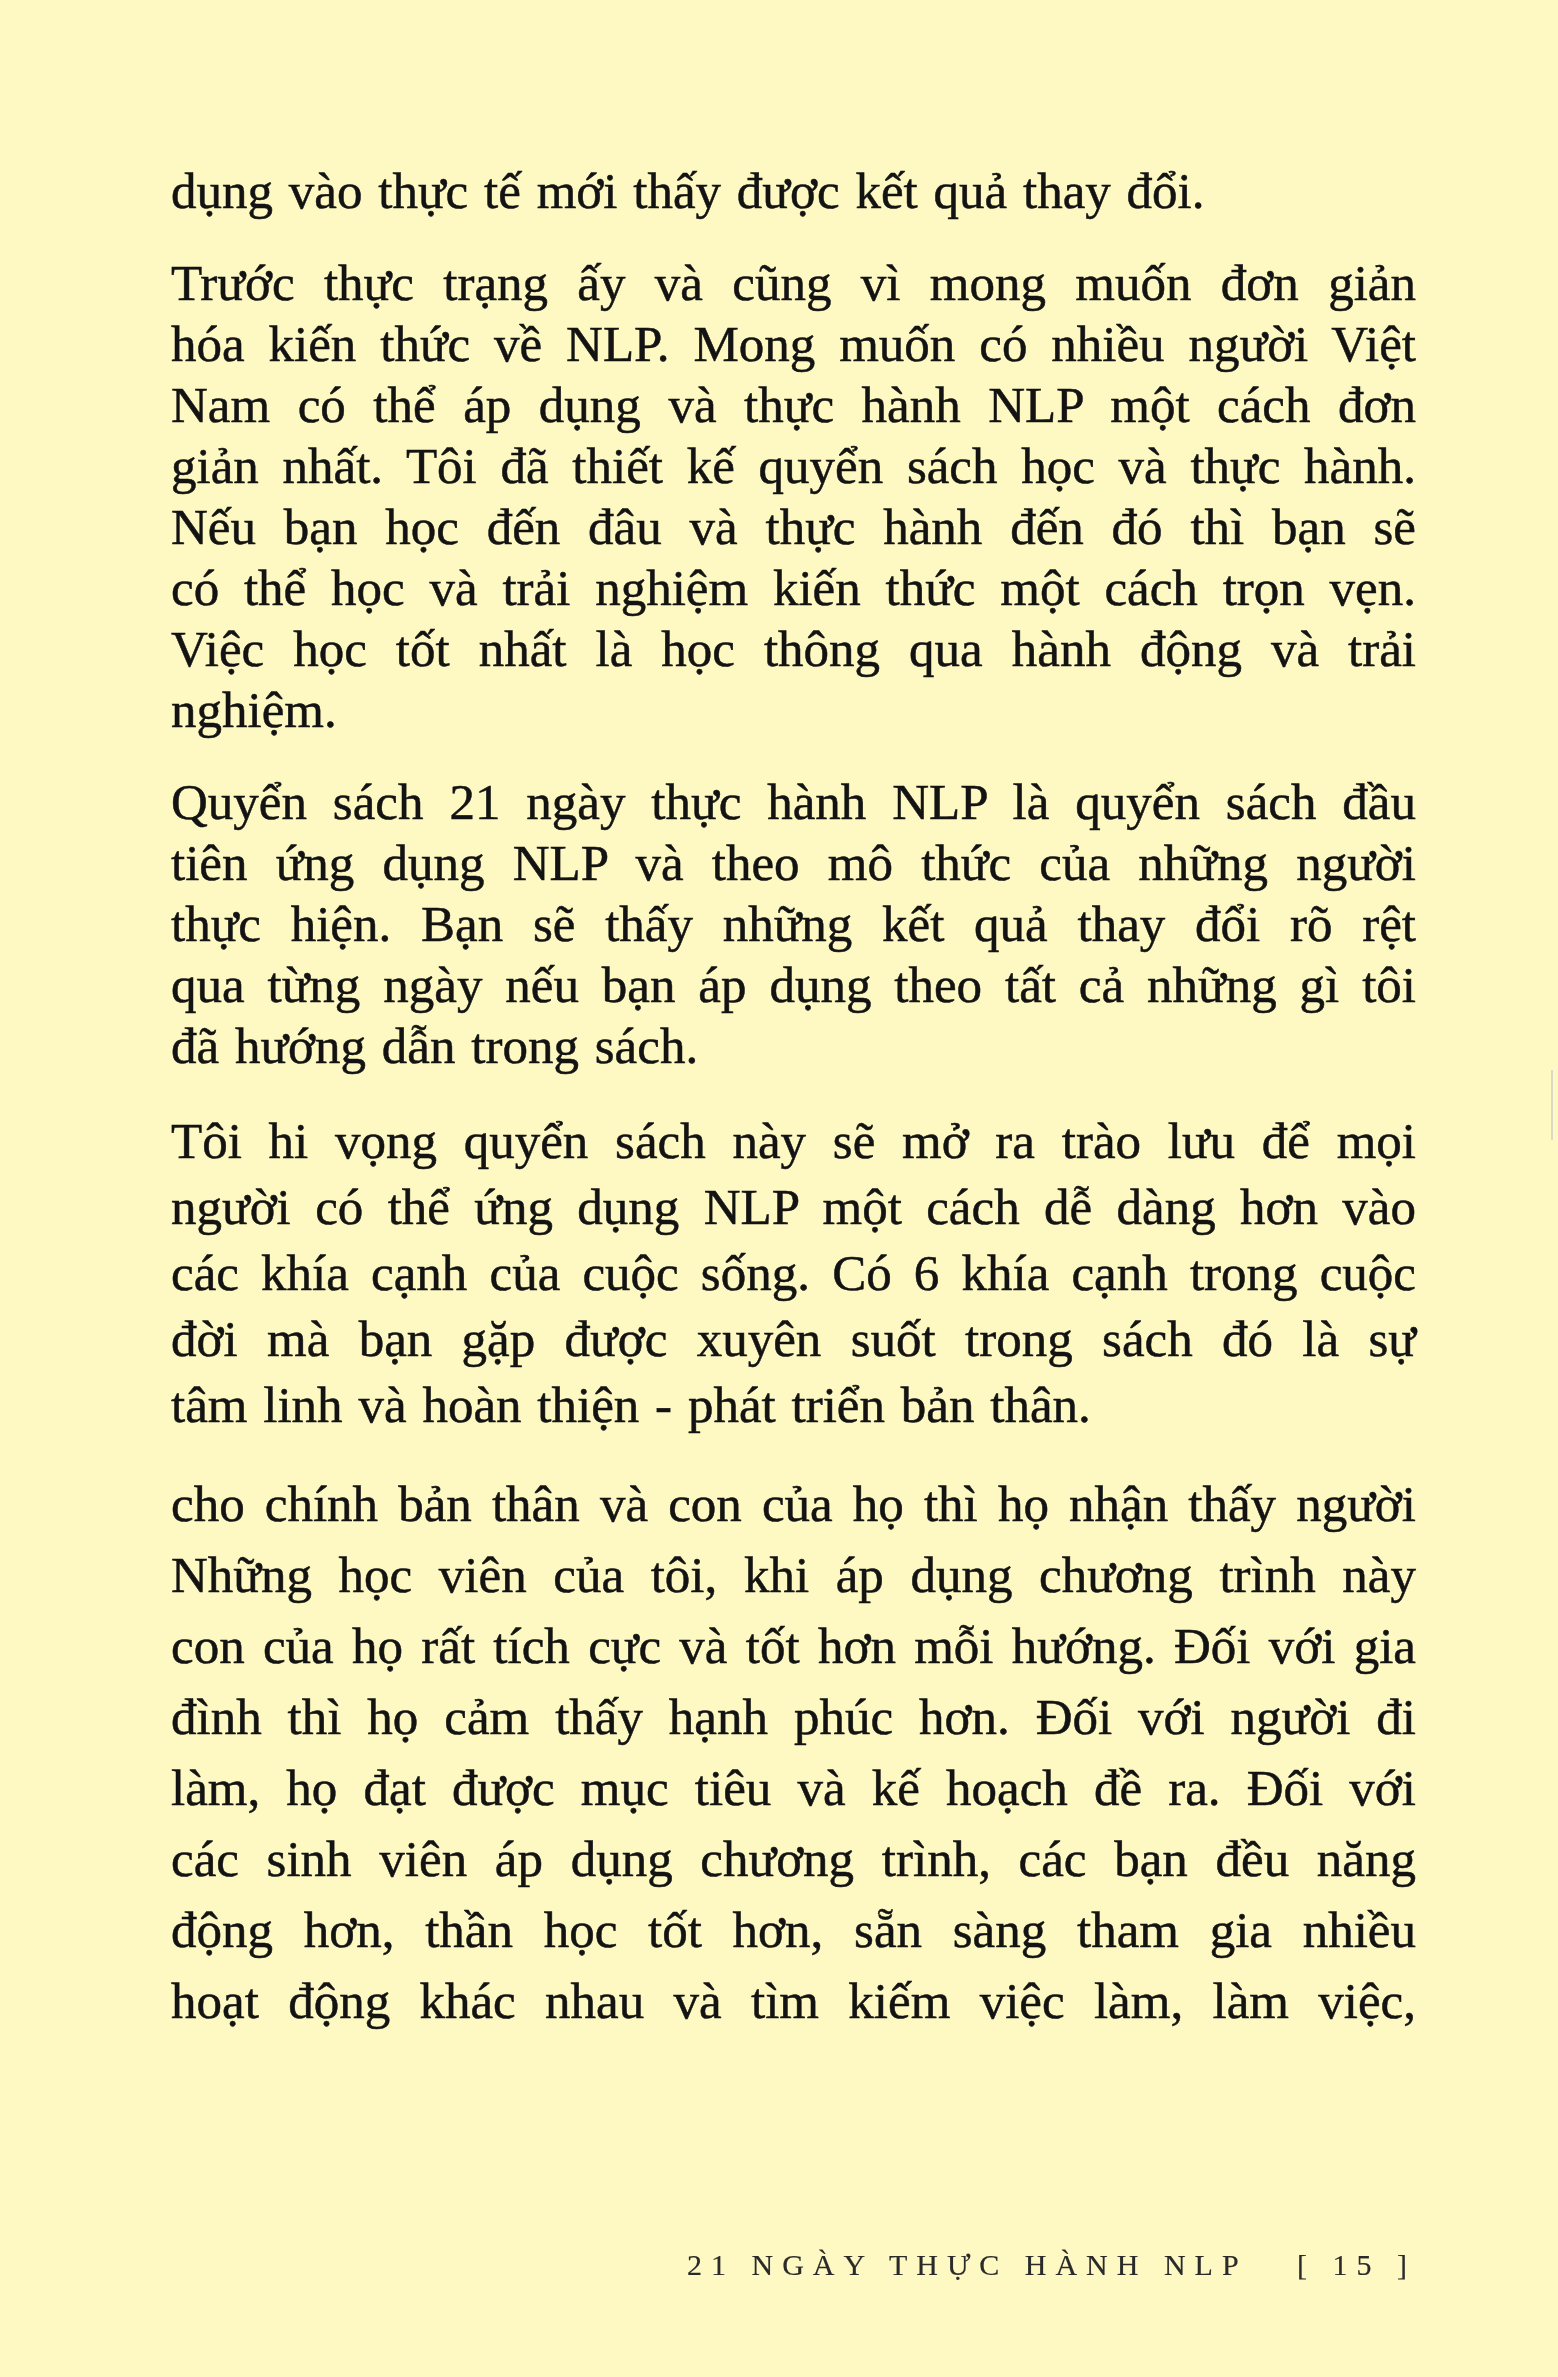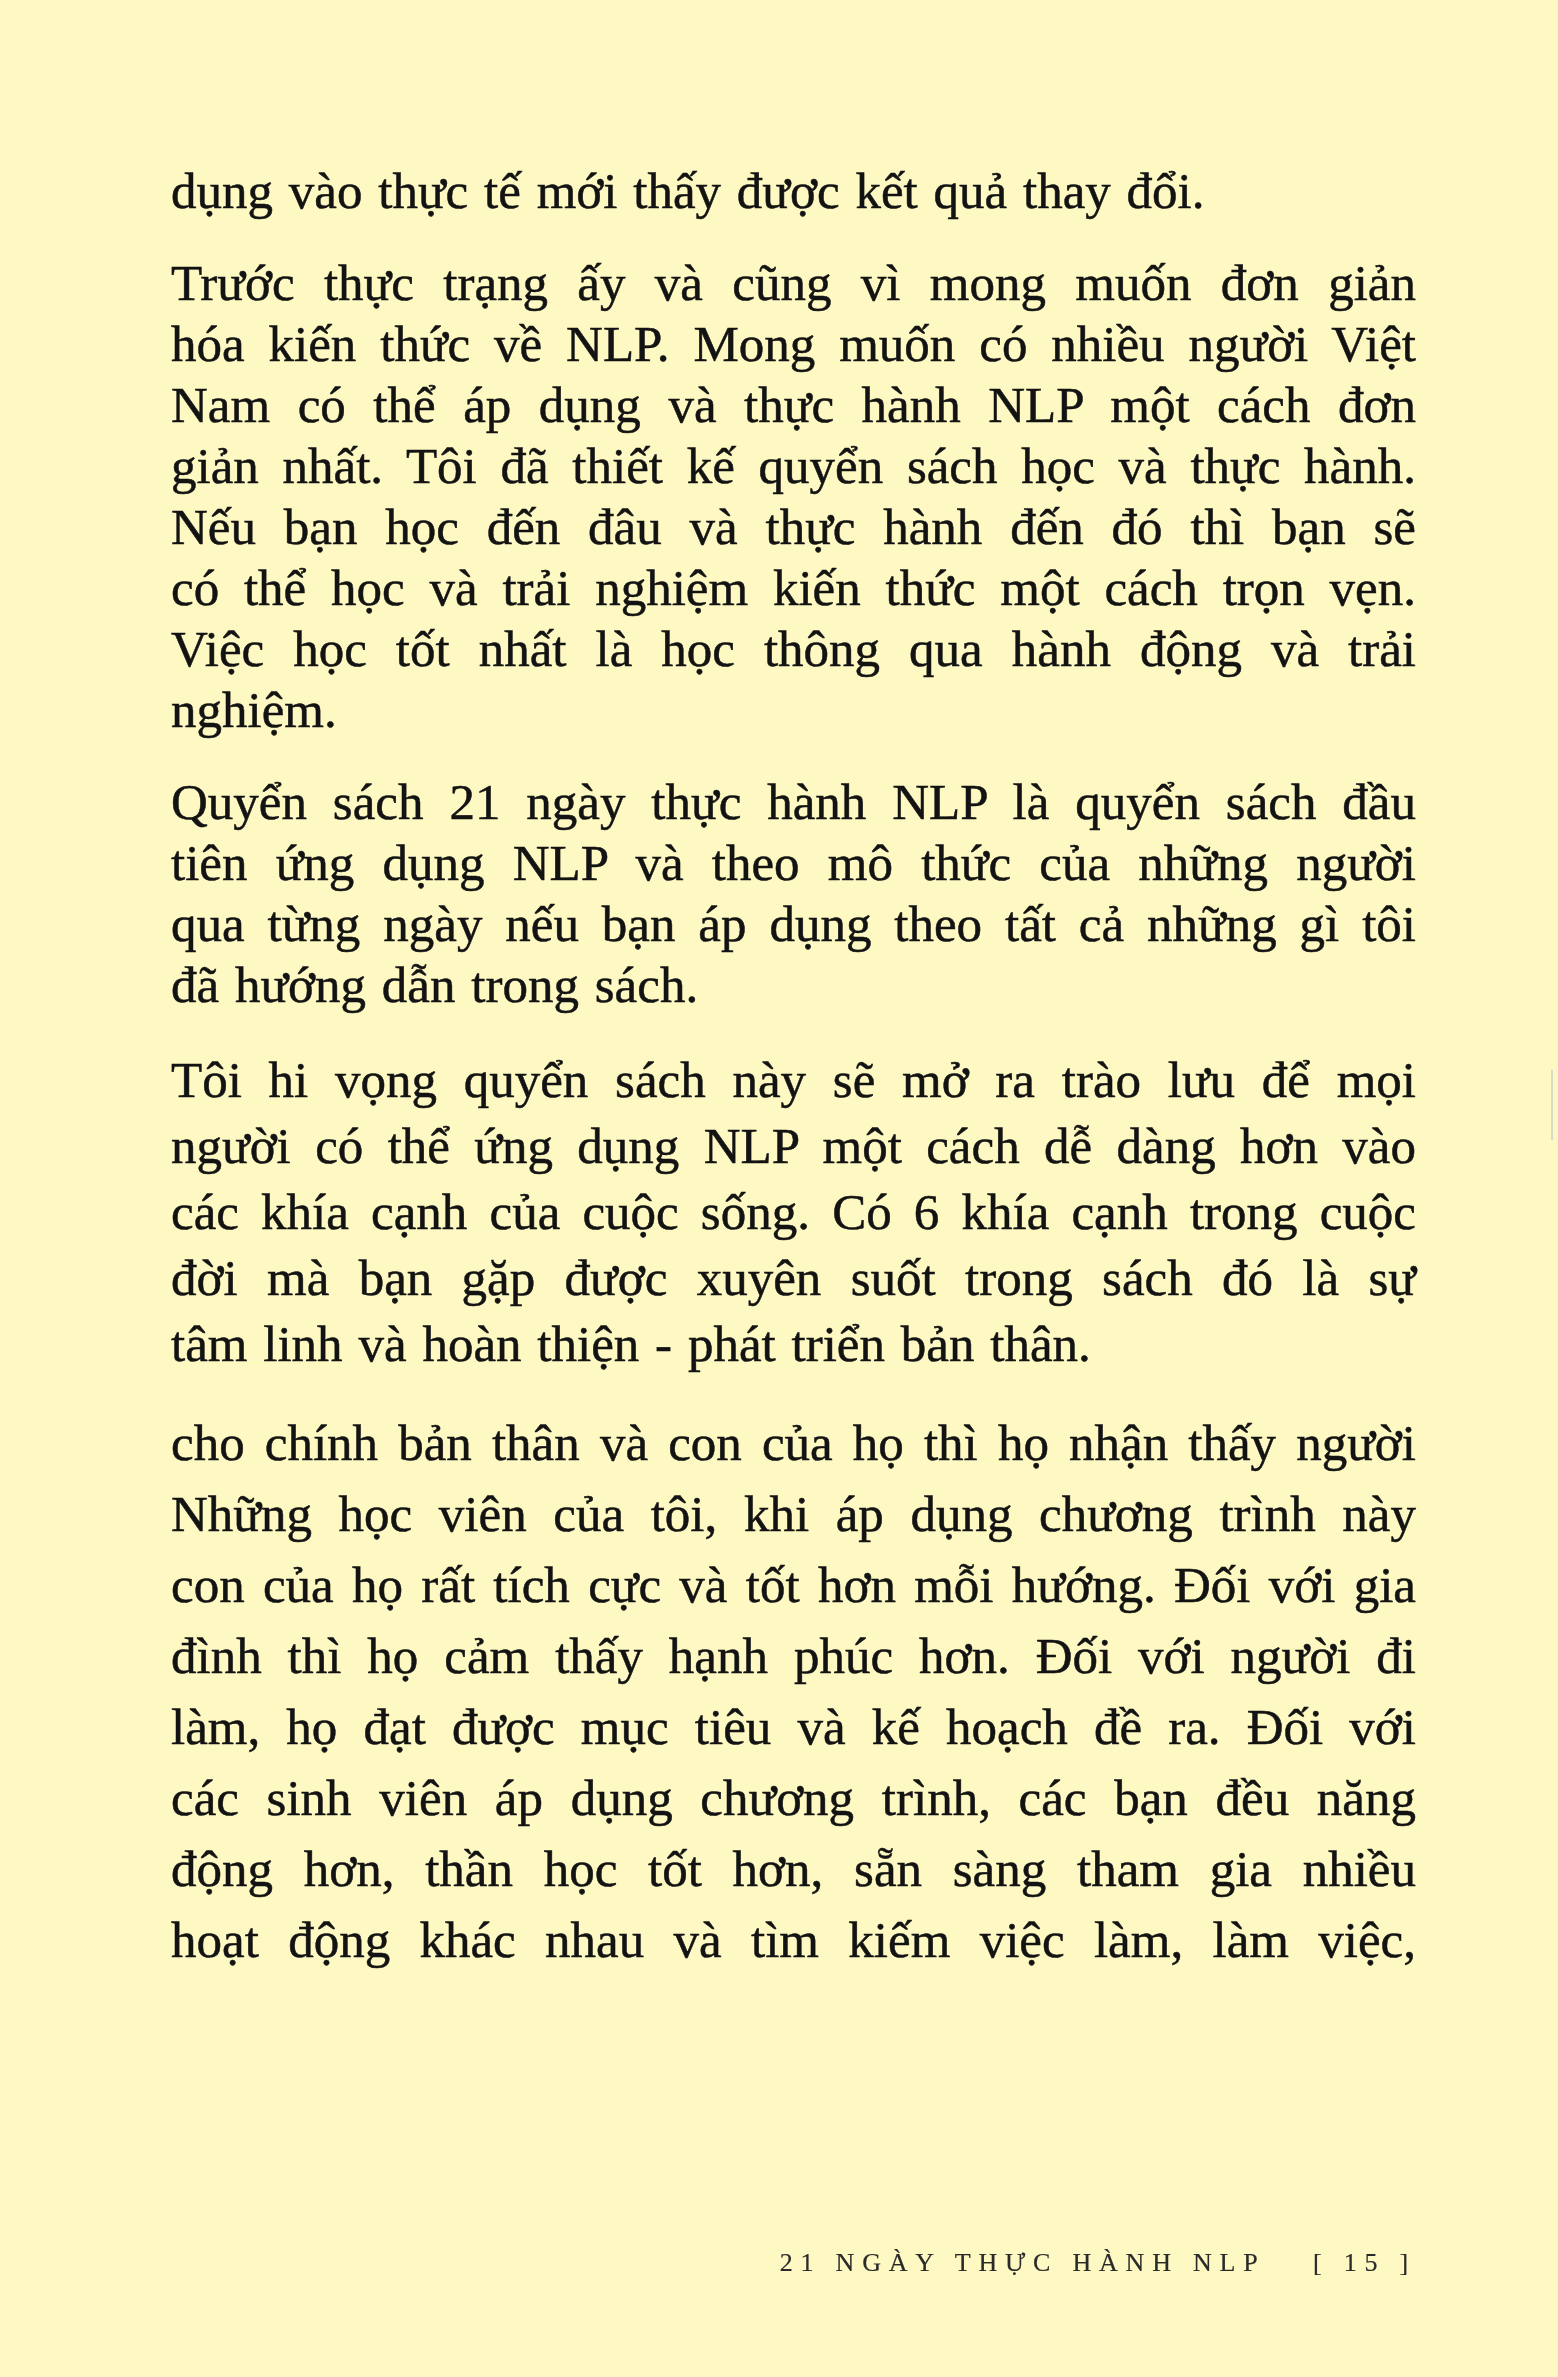--- a/index.html
+++ b/index.html
@@ -37,21 +37,21 @@
   }
   .line.last {
     text-align: left;
     text-align-last: left;
   }
   .footer {
     position: absolute;
     top: 2248px;
     right: 143px;
     white-space: nowrap;
-    font-size: 26px;
+    font-size: 30px;
     color: #2a2a2a;
     -webkit-text-stroke: 0.2px #2a2a2a;
     letter-spacing: 0.30em;
   }
   .footer .fpage {
     margin-left: 34px;
   }
   .scan-artifact {
     position: absolute;
     right: 6.3px;
@@ -77,20 +77,21 @@
         <div class="line">Nam có thể áp dụng và thực hành NLP một cách đơn</div>
         <div class="line">giản nhất. Tôi đã thiết kế quyển sách học và thực hành.</div>
         <div class="line">Nếu bạn học đến đâu và thực hành đến đó thì bạn sẽ</div>
         <div class="line">có thể học và trải nghiệm kiến thức một cách trọn vẹn.</div>
         <div class="line">Việc học tốt nhất là học thông qua hành động và trải</div>
         <div class="line last">nghiệm.</div>
       </div>
       <div class="para lh-a">
         <div class="line">Quyển sách 21 ngày thực hành NLP là quyển sách đầu</div>
         <div class="line">tiên ứng dụng NLP và theo mô thức của những người</div>
+        <div class="line">thực hiện. Bạn sẽ thấy những kết quả thay đổi rõ rệt</div>
         <div class="line">qua từng ngày nếu bạn áp dụng theo tất cả những gì tôi</div>
         <div class="line last">đã hướng dẫn trong sách.</div>
       </div>
       <div class="para lh-b">
         <div class="line">Tôi hi vọng quyển sách này sẽ mở ra trào lưu để mọi</div>
         <div class="line">người có thể ứng dụng NLP một cách dễ dàng hơn vào</div>
         <div class="line">các khía cạnh của cuộc sống. Có 6 khía cạnh trong cuộc</div>
         <div class="line">đời mà bạn gặp được xuyên suốt trong sách đó là sự</div>
         <div class="line last">tâm linh và hoàn thiện - phát triển bản thân.</div>
       </div>

